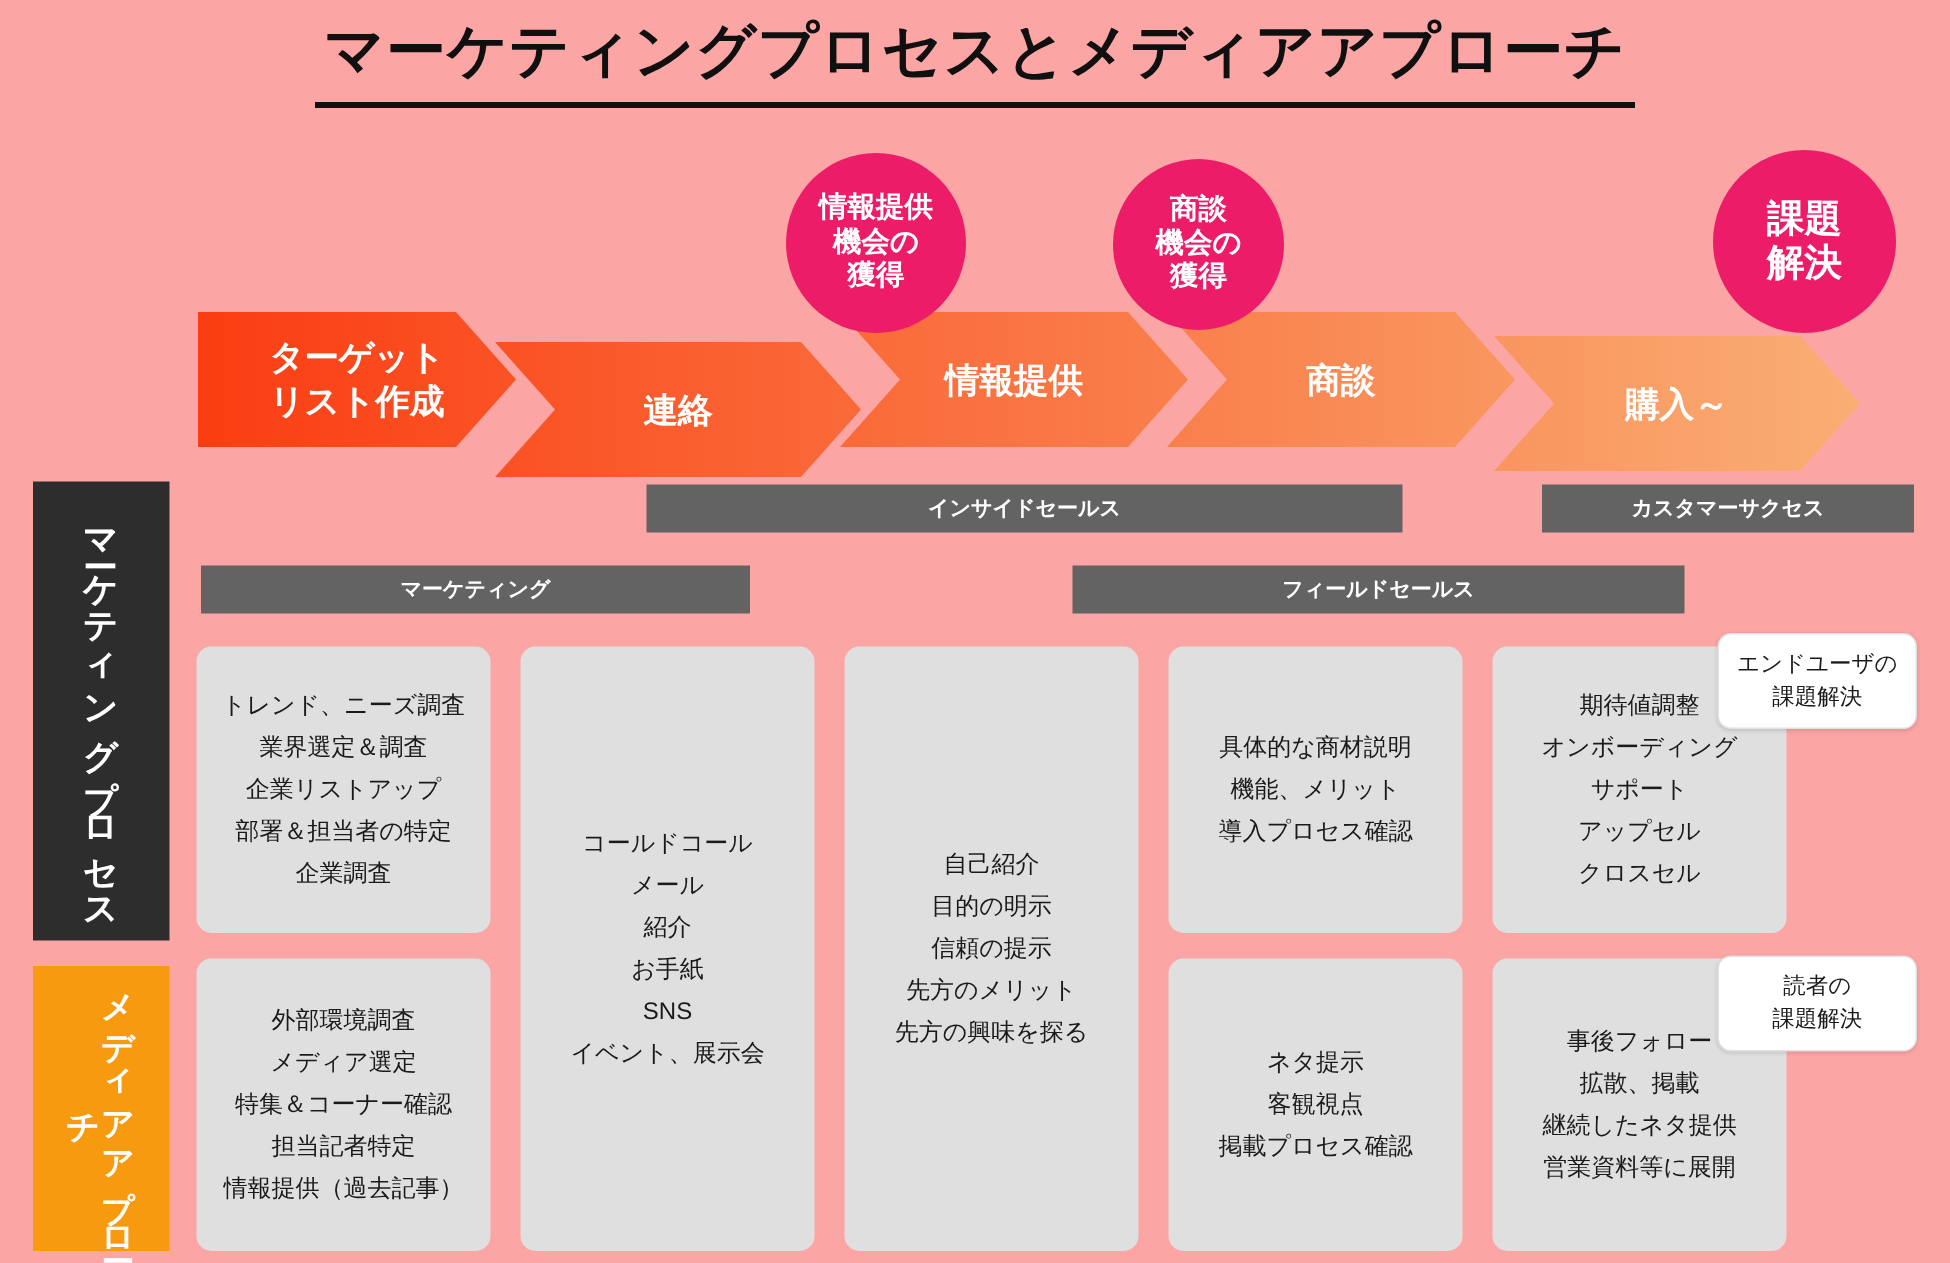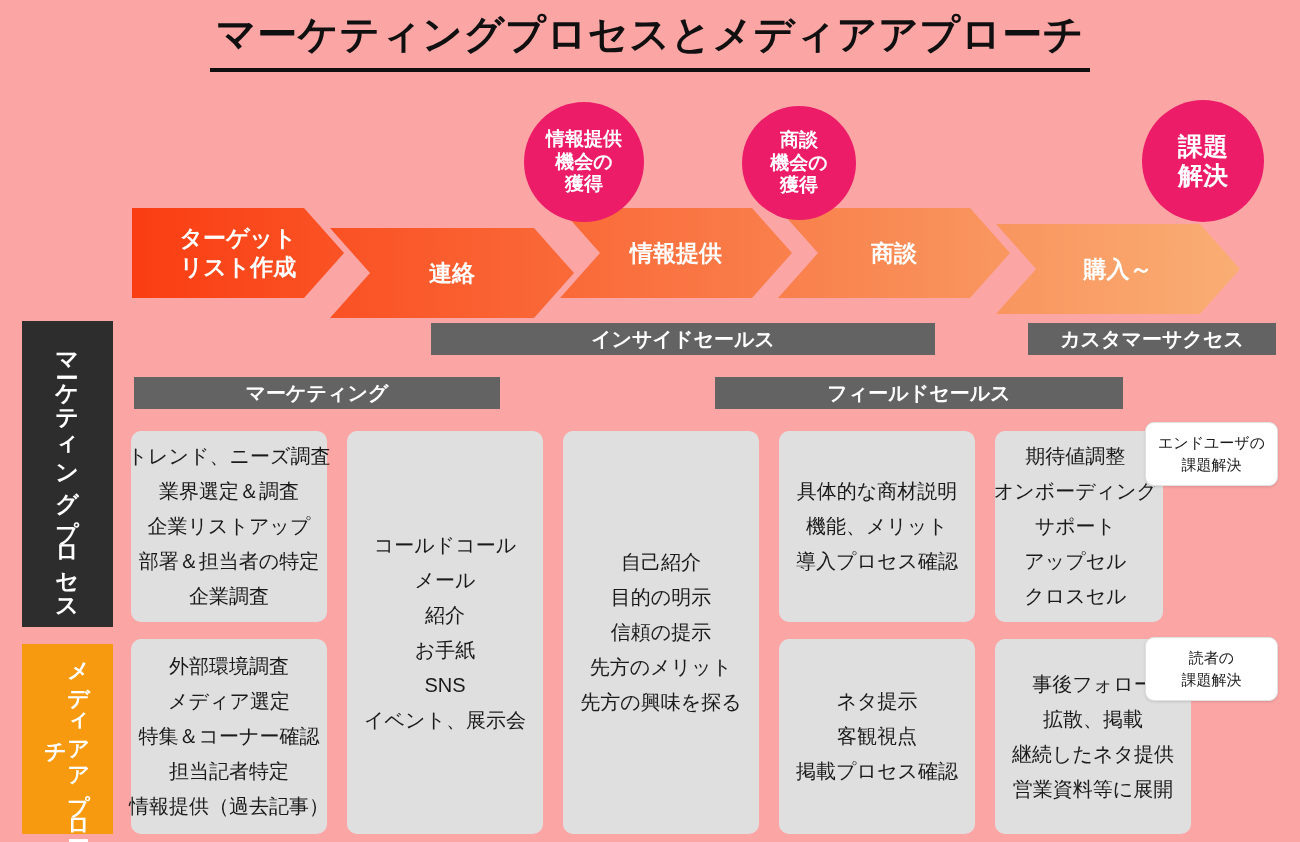--- a/index.html
+++ b/index.html
@@ -76,21 +76,21 @@
   }
   .chev.mid {
     clip-path: polygon(0 0, calc(100% - 40px) 0, 100% 50%, calc(100% - 40px) 100%, 0 100%, 40px 50%);
   }
 
   
   .rolebar {
     position: absolute;
     background: #636363;
     color: #ffffff;
-    font-size: 20px;
+    font-size: 14px;
     font-weight: 700;
     display: flex;
     align-items: center;
     justify-content: center;
     height: 32px;
     white-space: nowrap;
     z-index: 3;
   }
 
   
@@ -119,21 +119,21 @@
     position: absolute;
     background: #DFDFDF;
     border-radius: 10px;
     display: flex;
     align-items: center;
     justify-content: center;
     z-index: 2;
   }
   .cbox .lines {
     text-align: center;
-    font-size: 20px;
+    font-size: 16px;
     line-height: 1.75;
     color: #1a1a1a;
     padding: 4px 6px;
   }
   .cbox .lines span { display: block; white-space: nowrap; }
 
   
   .callout {
     position: absolute;
     background: #ffffff;
@@ -256,21 +256,21 @@
           <span>先方の興味を探る</span>
         </div>
       </div>
       <div class="cbox" style="left: 779px; top: 431px; width: 196px; height: 191px; background: rgb(223, 223, 223);">
         <div class="lines">
           <span>具体的な商材説明</span>
           <span>機能、メリット</span>
           <span>導入プロセス確認</span>
         </div>
       </div>
-      <div class="cbox" style="left: 995px; top: 431px; width: 168px; height: 191px; background: rgb(223, 223, 223); justify-content: flex-end;">
+      <div class="cbox" style="left: 995px; top: 431px; width: 196px; height: 191px; background: rgb(223, 223, 223);">
         <div class="lines">
           <span>期待値調整</span>
           <span>オンボーディング</span>
           <span>サポート</span>
           <span>アップセル</span>
           <span>クロスセル</span>
         </div>
       </div>
       <div class="cbox" style="left: 131px; top: 639px; width: 196px; height: 195px; background: rgb(223, 223, 223);">
         <div class="lines">

